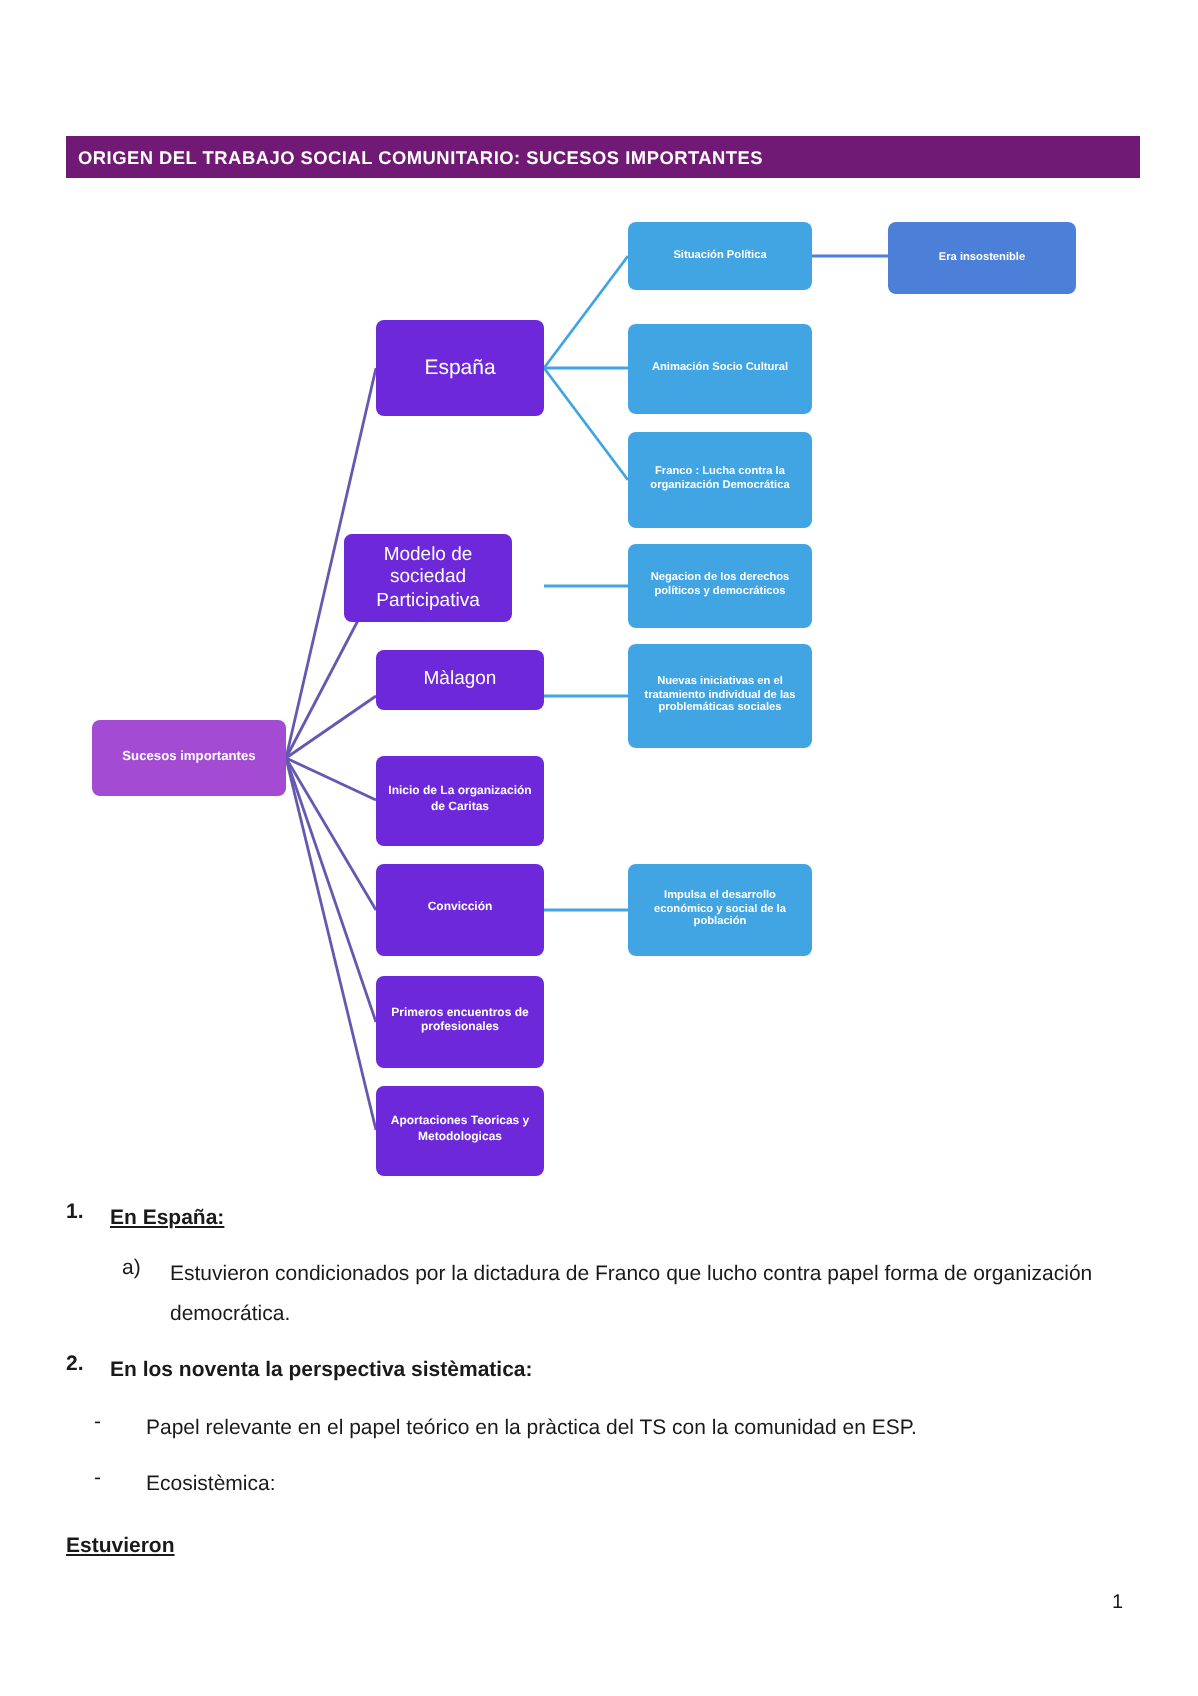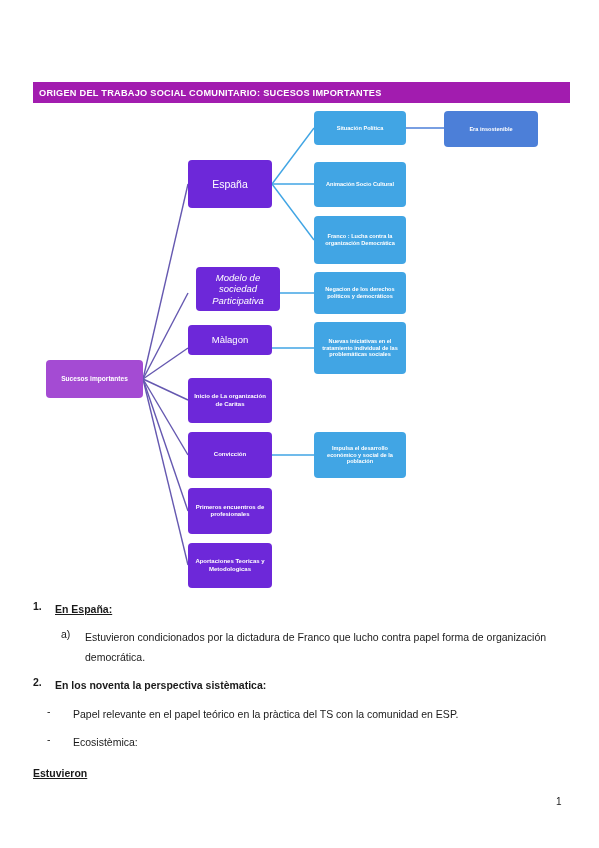--- a/index.html
+++ b/index.html
@@ -17,24 +17,24 @@
   #page {
     position: absolute;
     inset: 0;
     background: #ffffff;
   }
 
   
   .banner {
     position: absolute;
     left: 33px;
-    top: 82px;
+    top: 68px;
     width: 537px;
     height: 21px;
-    background: #a21caf;
+    background: #701a75;
     display: flex;
     align-items: center;
     box-sizing: border-box;
     padding-left: 6px;
   }
   .banner-text {
     color: #ffffff;
     font-size: 9.2px;
     font-weight: bold;
     letter-spacing: 0.25px;
@@ -173,21 +173,21 @@
     </svg>
 
     <div class="node root" style="left:46px; top:257px; width:97px; height:38px;">
       <span>Sucesos importantes</span>
     </div>
 
     <div class="node branch big" style="left:188px; top:57px; width:84px; height:48px;">
       <span>España</span>
     </div>
 
-    <div class="node branch med" style="left:196px; top:164px; width:84px; height:44px;font-style:italic;">
+    <div class="node branch med" style="left:172px; top:164px; width:84px; height:44px;">
       <span>Modelo de sociedad Participativa</span>
     </div>
 
     <div class="node branch med" style="left:188px; top:222px; width:84px; height:30px;">
       <span>Màlagon</span>
     </div>
 
     <div class="node branch small" style="left:188px; top:275px; width:84px; height:45px;">
       <span>Inicio de La organización de Caritas</span>
     </div>

